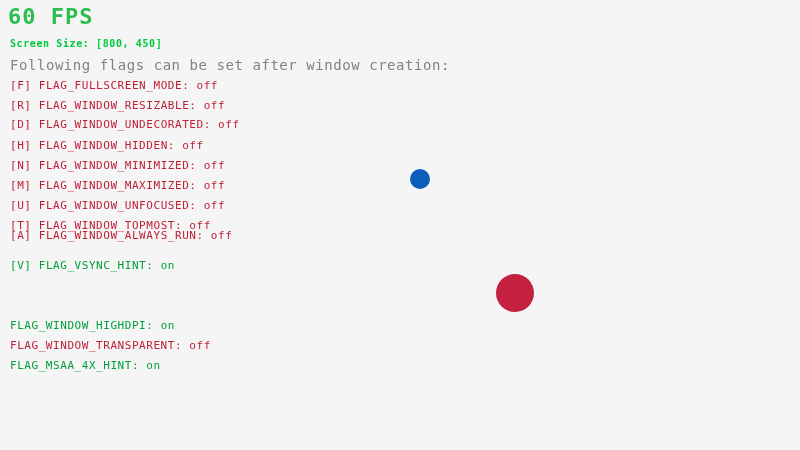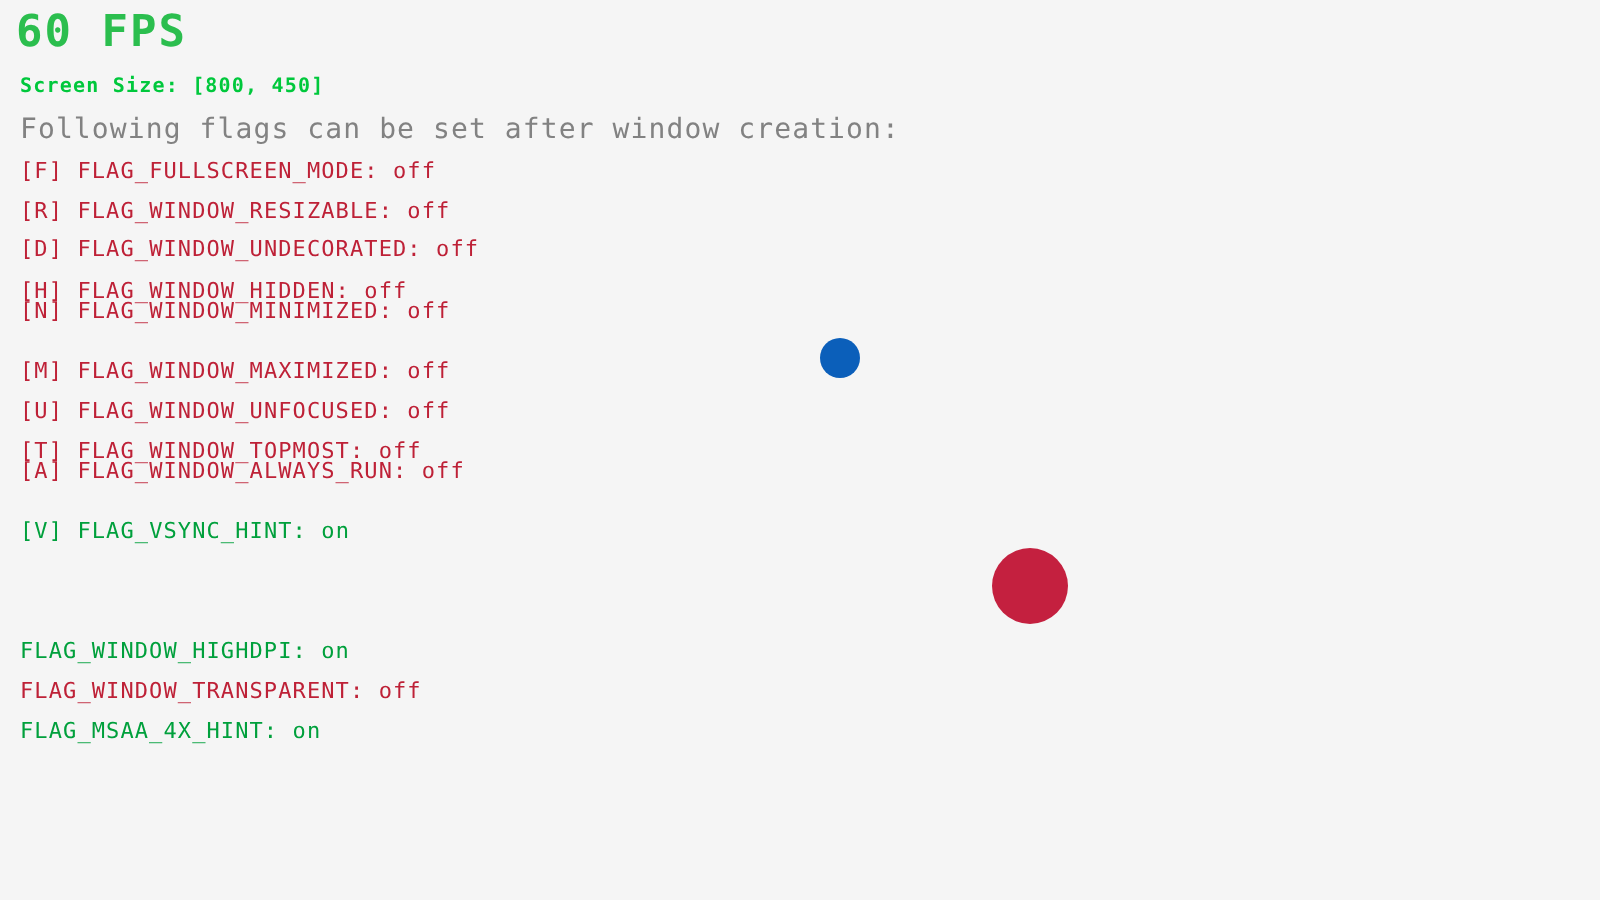--- a/index.html
+++ b/index.html
@@ -108,21 +108,21 @@
   <div class="screen-size">Screen Size: [800, 450]</div>
 
   <div class="section-heading" id="heading-after">Following flags can be set after window creation:</div>
 
 
   <div id="flags-after">
       <div class="flag-line flag-off" style="top: 79px;"><span class="flag-key">[F] </span><span class="flag-label">FLAG_FULLSCREEN_MODE:</span><span class="flag-value"> off</span></div>
       <div class="flag-line flag-off" style="top: 99px;"><span class="flag-key">[R] </span><span class="flag-label">FLAG_WINDOW_RESIZABLE:</span><span class="flag-value"> off</span></div>
       <div class="flag-line flag-off" style="top: 118px;"><span class="flag-key">[D] </span><span class="flag-label">FLAG_WINDOW_UNDECORATED:</span><span class="flag-value"> off</span></div>
       <div class="flag-line flag-off" style="top: 139px;"><span class="flag-key">[H] </span><span class="flag-label">FLAG_WINDOW_HIDDEN:</span><span class="flag-value"> off</span></div>
-      <div class="flag-line flag-off" style="top: 149px;"><span class="flag-key">[N] </span><span class="flag-label">FLAG_WINDOW_MINIMIZED:</span><span class="flag-value"> off</span></div>
+      <div class="flag-line flag-off" style="top: 159px;"><span class="flag-key">[N] </span><span class="flag-label">FLAG_WINDOW_MINIMIZED:</span><span class="flag-value"> off</span></div>
       <div class="flag-line flag-off" style="top: 179px;"><span class="flag-key">[M] </span><span class="flag-label">FLAG_WINDOW_MAXIMIZED:</span><span class="flag-value"> off</span></div>
       <div class="flag-line flag-off" style="top: 199px; text-align: right;"><span class="flag-key">[U] </span><span class="flag-label">FLAG_WINDOW_UNFOCUSED:</span><span class="flag-value"> off</span></div>
       <div class="flag-line flag-off" style="top: 219px;"><span class="flag-key">[T] </span><span class="flag-label">FLAG_WINDOW_TOPMOST:</span><span class="flag-value"> off</span></div>
       <div class="flag-line flag-off" style="top: 229px;"><span class="flag-key">[A] </span><span class="flag-label">FLAG_WINDOW_ALWAYS_RUN:</span><span class="flag-value"> off</span></div>
       <div class="flag-line flag-on" style="top: 259px;"><span class="flag-key">[V] </span><span class="flag-label">FLAG_VSYNC_HINT:</span><span class="flag-value"> on</span></div>
     </div>
   <div id="flags-before">
       <div class="flag-line flag-on" style="top: 319px;"><span class="flag-label">FLAG_WINDOW_HIGHDPI:</span><span class="flag-value"> on</span></div>
       <div class="flag-line flag-off" style="top: 339px;"><span class="flag-label">FLAG_WINDOW_TRANSPARENT:</span><span class="flag-value"> off</span></div>
       <div class="flag-line flag-on" style="top: 359px;"><span class="flag-label">FLAG_MSAA_4X_HINT:</span><span class="flag-value"> on</span></div>

